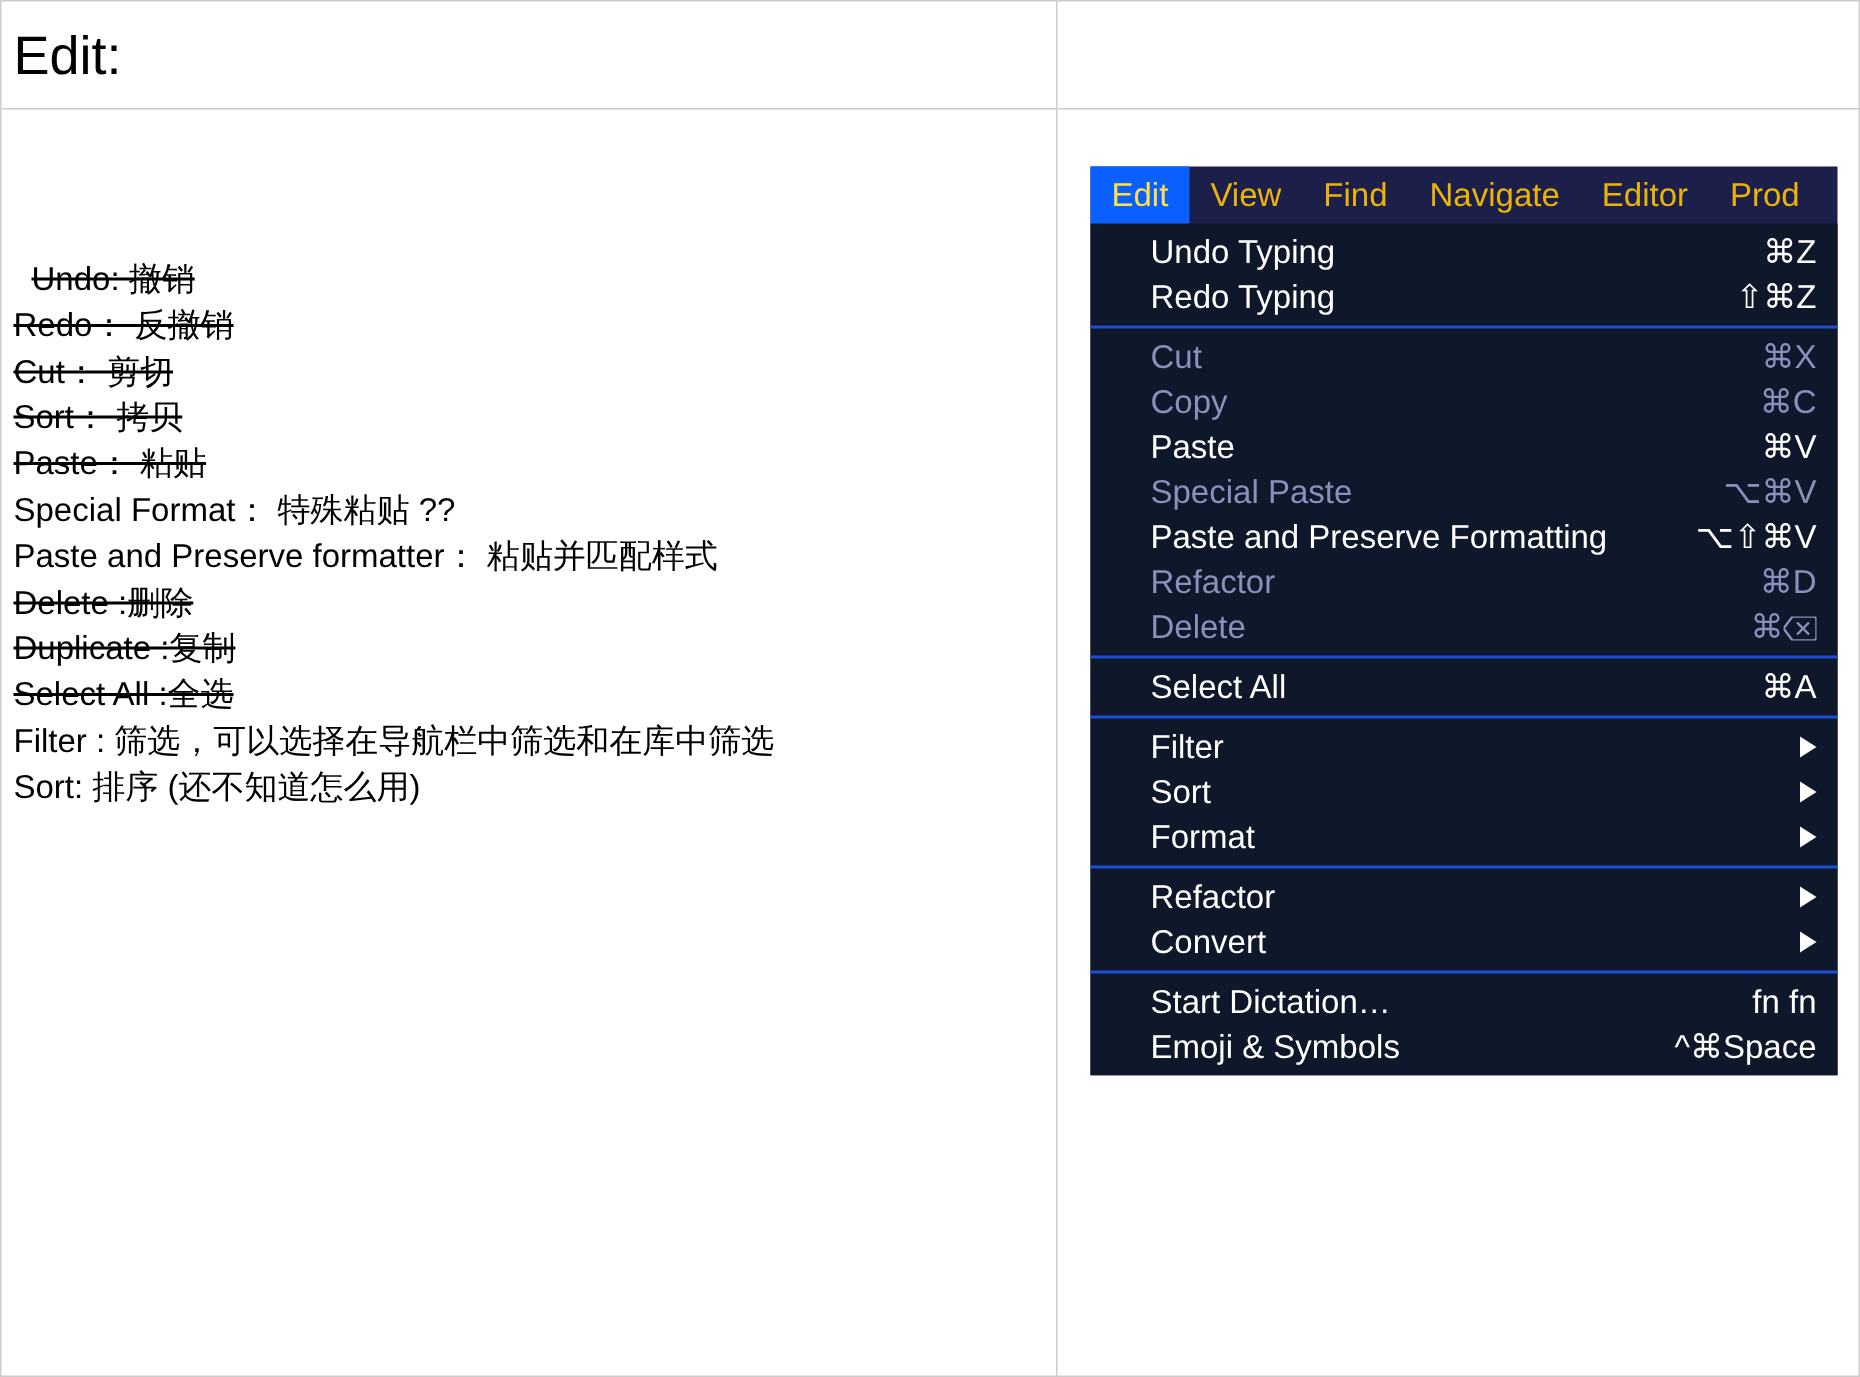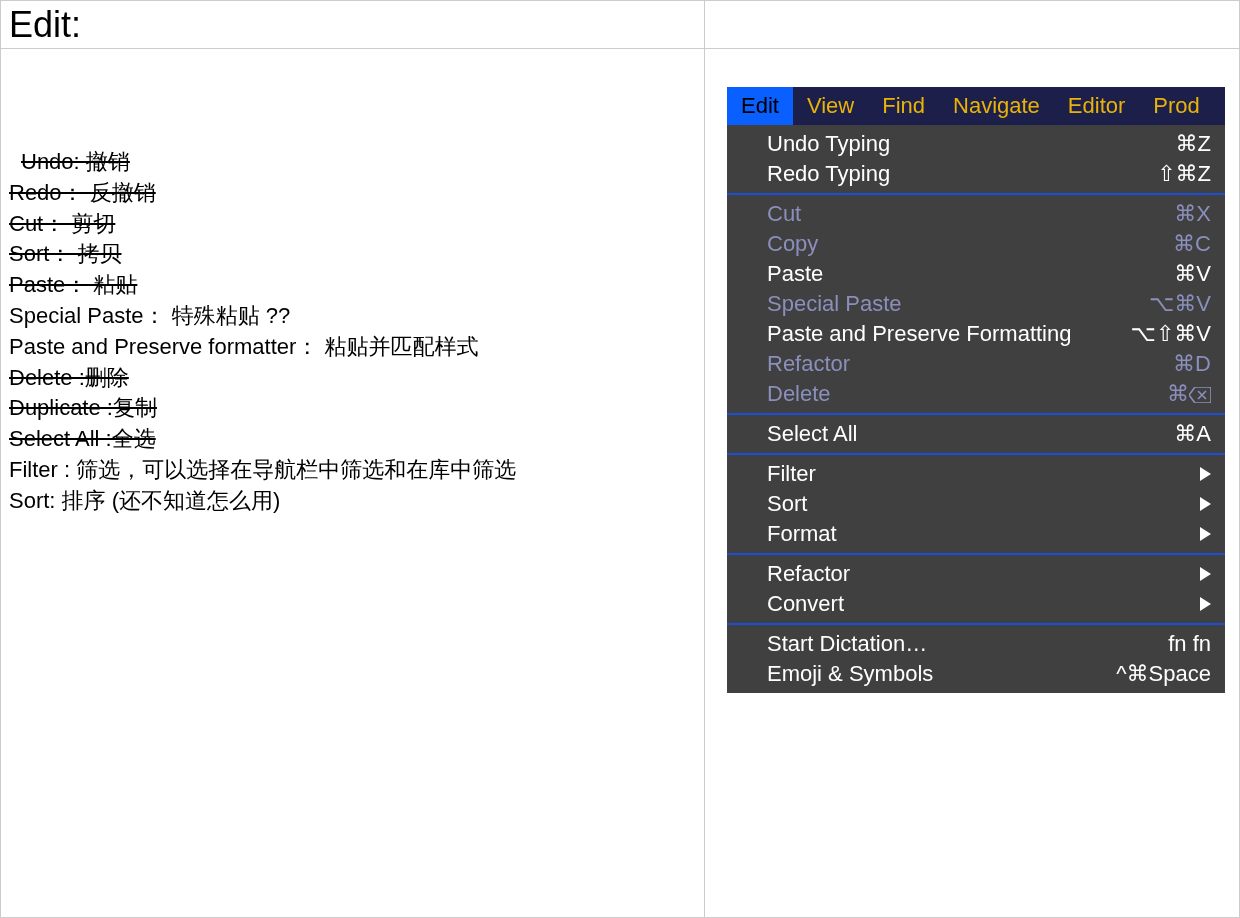--- a/index.html
+++ b/index.html
@@ -1,33 +1,33 @@
 <!DOCTYPE html>
 <html><head>
 <meta charset="utf-8">
 <style>
   * { box-sizing: border-box; margin: 0; padding: 0; }
   html, body { width: 1240px; height: 918px; font-family: -apple-system, "Helvetica Neue", Arial, "PingFang SC", "Microsoft YaHei", sans-serif; background: #fff; color: #000; }
   .container { display: flex; width: 100%; height: 100%; }
   .pane { border: 1px solid #ccc; }
   .pane-left { width: 704px; border-right: none; }
   .pane-right { flex: 1; border-left: 1px solid #ccc; }
-  .header-row { height: 48px; border-bottom: 1px solid #ccc; display: flex; align-items: center; }
+  .header-row { height: 72px; border-bottom: 1px solid #ccc; display: flex; align-items: center; }
   .header-left { font-size: 36px; padding-left: 8px; }
   .body-left { padding: 8px; font-size: 22px; line-height: 1.4; }
   .body-left p { }
   .body-left p:first-child { margin-top: 90px; margin-left: 12px; }
   .strike { text-decoration: line-through; }
   .body-right { padding: 38px 0 0 22px; overflow: hidden; }
 
   .menu-window { width: 498px; background: #1b1f4a; color: #e6e7ef; font-size: 22px; }
   .menubar { display: flex; height: 38px; align-items: stretch; }
   .menubar-item { padding: 0 14px; display: flex; align-items: center; color: #eab308; white-space: nowrap; }
-  .menubar-item.selected { background: #0a5fff; color: #000000; }
-  .menu-panel { background: #404040; }
+  .menubar-item.selected { background: #0a5fff; color: #fde047; }
+  .menu-panel { background: #0f172a; }
   .menu-group { border-top: 2px solid #1d4ed8; padding: 4px 0; }
   .menu-group:first-child { border-top: none; }
   .menu-row { display: flex; align-items: center; padding: 2px 14px 2px 40px; color: #fff; }
   .menu-row.dim .mlabel, .menu-row.dim .mshort { color: #8a8fbb; }
   .mlabel { flex: 1; white-space: nowrap; }
   .mshort { color: #fff; white-space: nowrap; font-family: -apple-system, "Helvetica Neue", Arial, sans-serif; }
   .msub { color: #fff; }
   .tri { display: inline-block; width: 0; height: 0; border-top: 7px solid transparent; border-bottom: 7px solid transparent; border-left: 11px solid #fff; }
   .del-icon { display:inline-block; vertical-align:middle; }
 </style>
@@ -39,21 +39,21 @@
   <div class="pane pane-left">
     <div class="header-row">
       <div class="header-left">Edit:</div>
     </div>
     <div class="body-left" id="left-body">
         <p class="strike">Undo: 撤销</p>
         <p class="strike">Redo： 反撤销</p>
         <p class="strike">Cut： 剪切</p>
         <p class="strike">Sort： 拷贝</p>
         <p class="strike">Paste： 粘贴</p>
-        <p>Special Paste： 特殊粘贴 ??</p>
+        <p>Special Format： 特殊粘贴 ??</p>
         <p>Paste and Preserve formatter： 粘贴并匹配样式</p>
         <p class="strike">Delete :删除</p>
         <p class="strike">Duplicate :复制</p>
         <p class="strike">Select All :全选</p>
         <p>Filter : 筛选，可以选择在导航栏中筛选和在库中筛选</p>
         <p>Sort:  排序 (还不知道怎么用)</p>
       </div>
   </div>
 
   <div class="pane pane-right">

